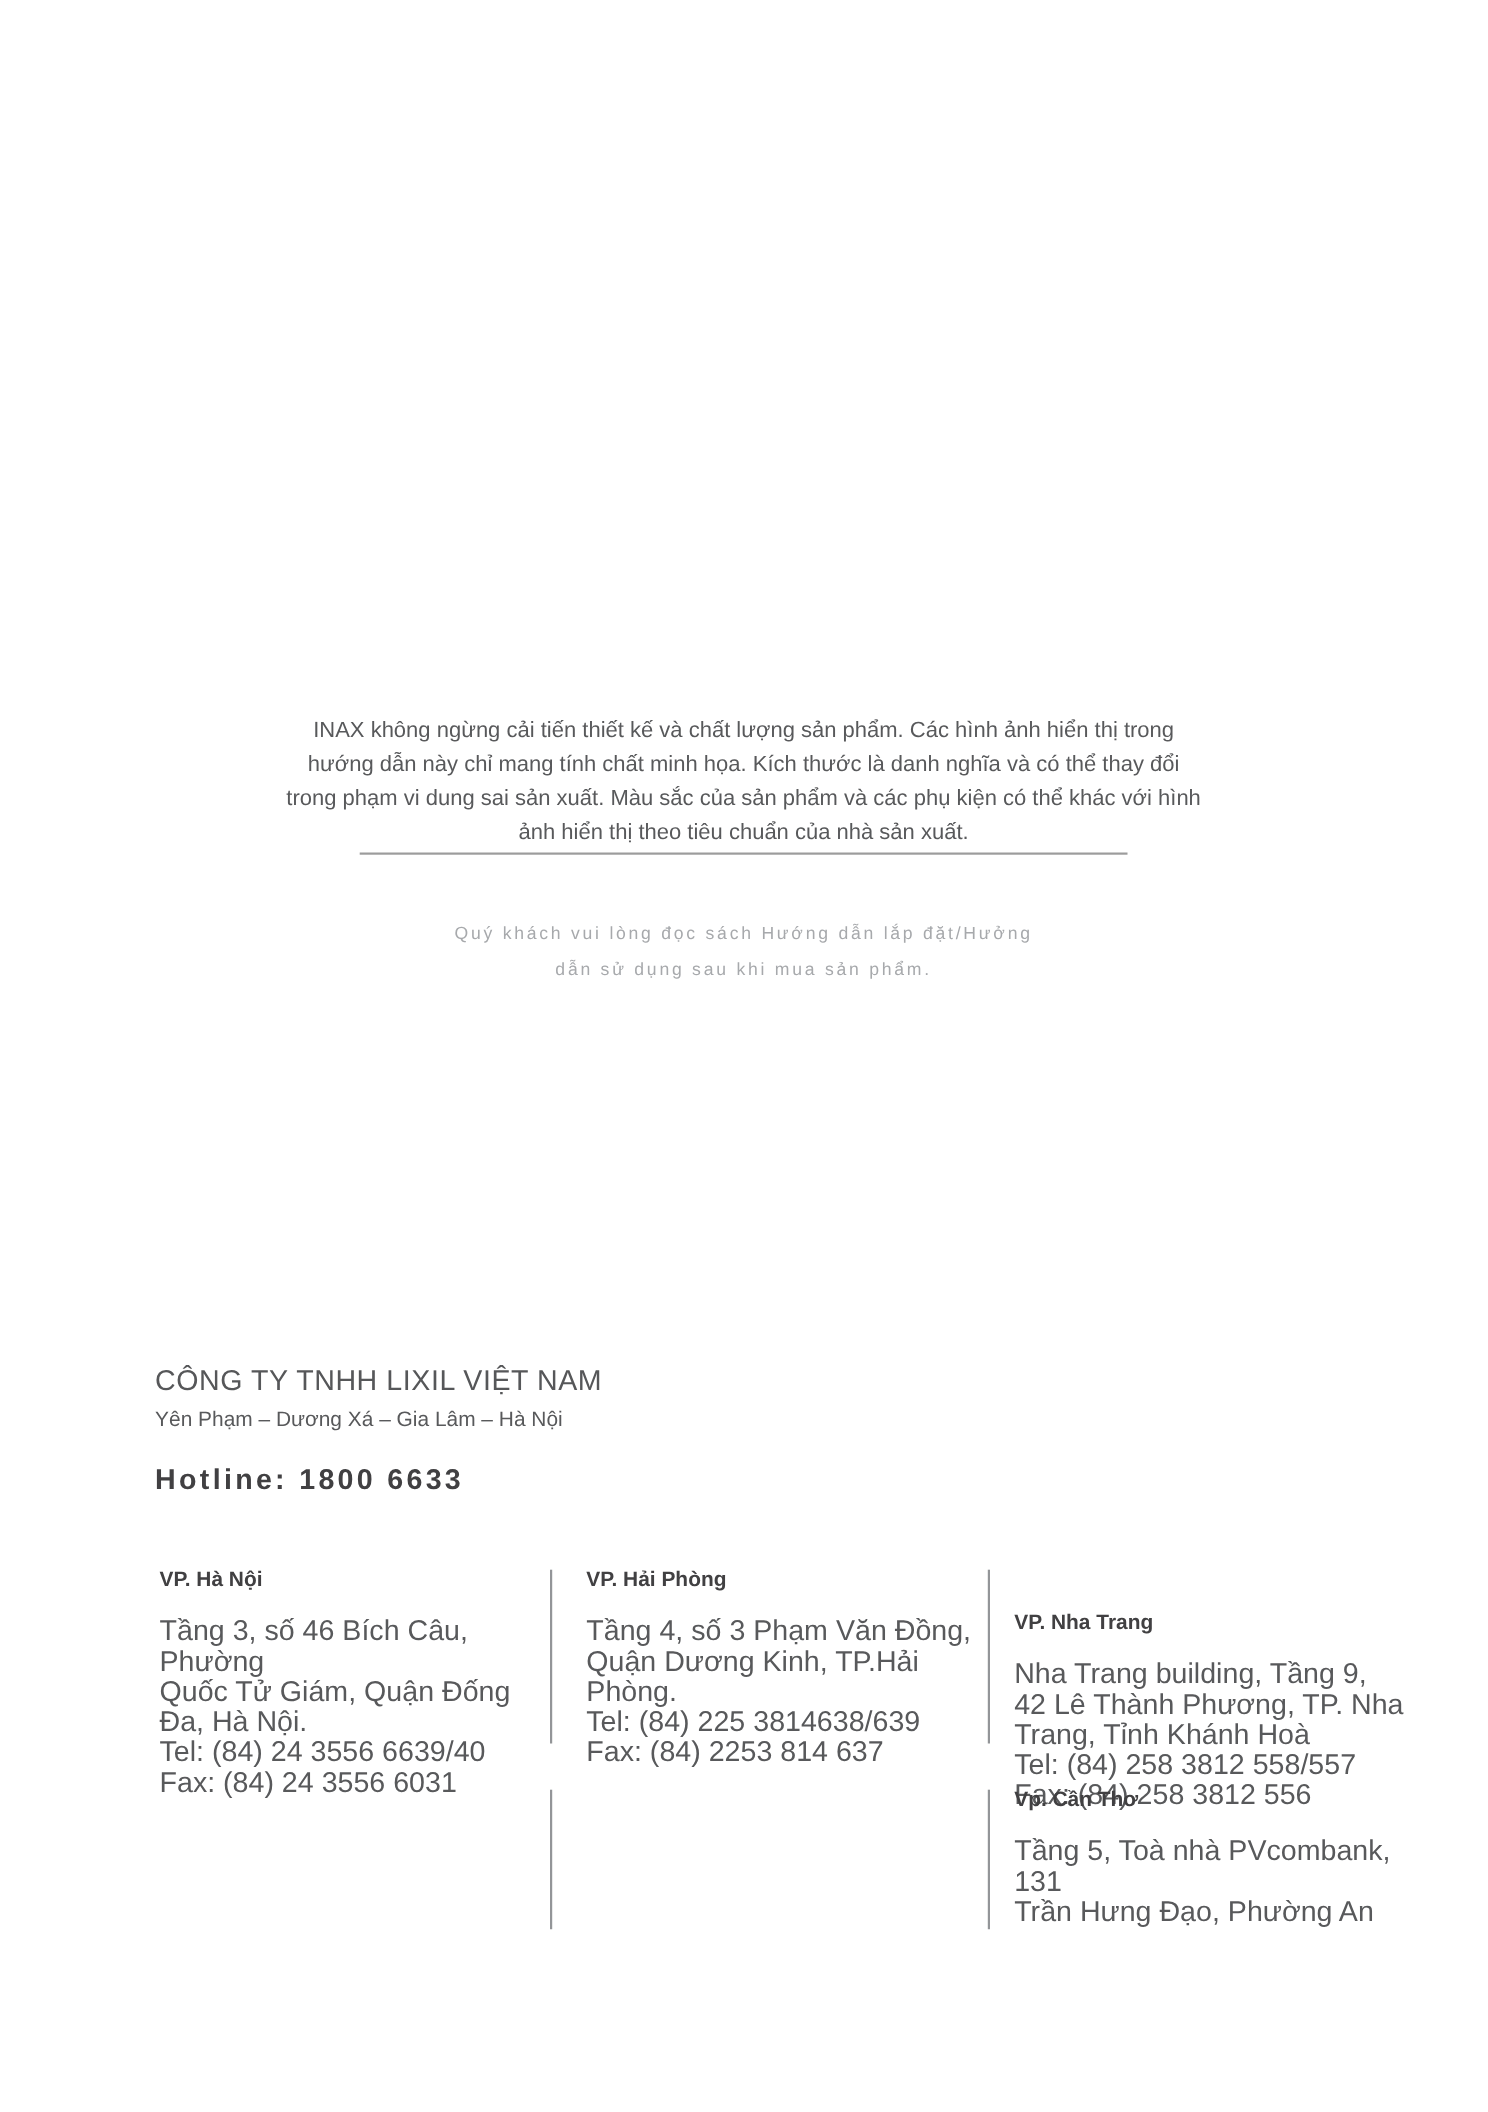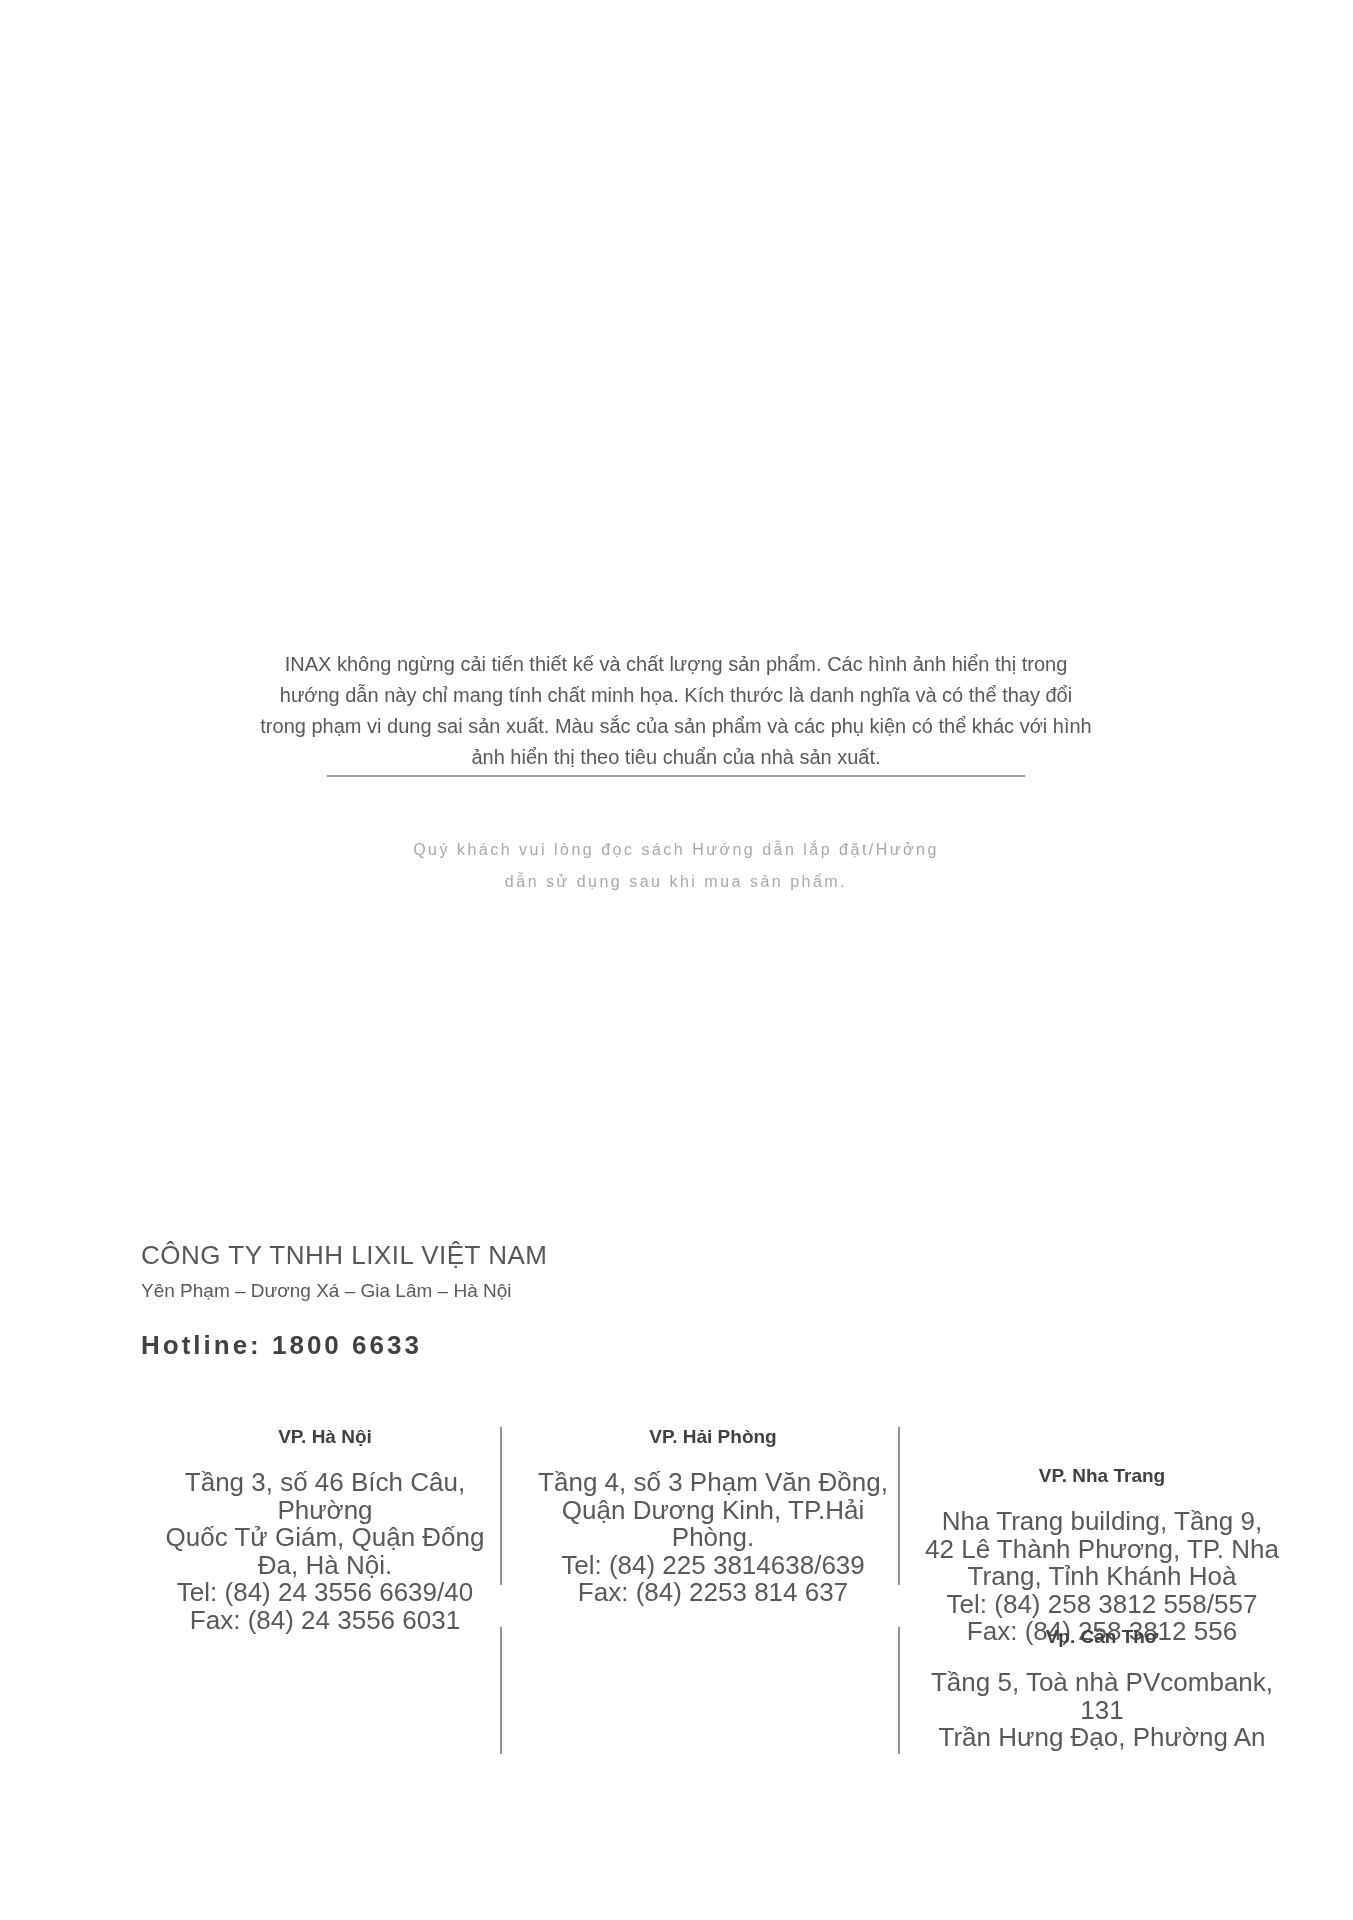--- a/index.html
+++ b/index.html
@@ -35,21 +35,21 @@
   .company-address{
     position:absolute;top:1280px;left:141px;
     font-size:19px;color:#58595b;
   }
   .hotline{
     position:absolute;top:1330px;left:141px;
     font-size:26px;font-weight:700;letter-spacing:3px;
     color:#414042;
   }
   .office{
-    position:absolute;width:360px;text-align:center;
+    position:absolute;width:360px;
   }
   .office .office-title{
     font-size:19px;font-weight:700;color:#414042;
     margin:0 0 20px 0;line-height:24px;
   }
   .office .office-lines{
     font-size:26px;line-height:27.5px;color:#58595b;
   }
   .o1{left:145px;top:1425px;}
   .o2{left:533px;top:1425px;}

